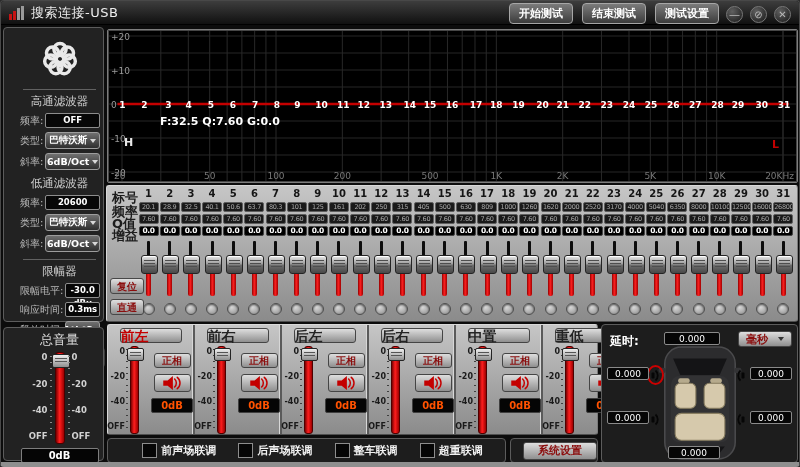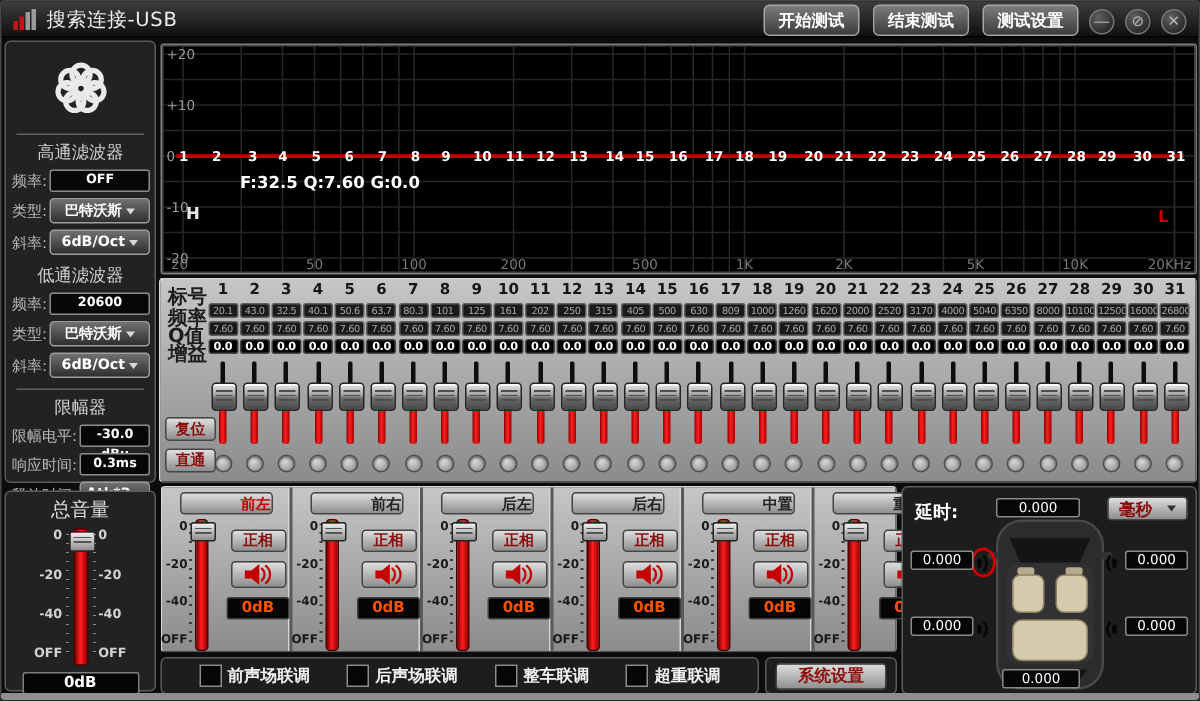--- a/index.html
+++ b/index.html
@@ -11,21 +11,21 @@
   #app-icon{width:16px;height:14px;display:flex;align-items:flex-end;gap:1px;}
   #app-icon i{display:block;width:3px;background:#9a9a9a;}
   #app-icon i.r{background:#c41414;}
   #win-title{color:#ededed;font-size:13px;margin-left:6px;letter-spacing:.5px;}
   #tb-spacer{flex:1;}
   .tbtn{background:linear-gradient(#7b7b7b,#3c3c3c);border:1px solid #a6a6a6;border-radius:4px;color:#fff;
         font-size:11px;font-weight:bold;padding:2px 9px;margin-left:9px;font-family:inherit;}
   .wctl{width:17px;height:17px;border-radius:50%;background:radial-gradient(circle at 35% 30%,#606060,#181818);
         border:1px solid #787878;color:#b8b8b8;font-size:10px;line-height:15px;text-align:center;margin-left:7px;padding:0;}
   
-  .dark-panel{position:absolute;background:#222;border:1px solid #5c5c5c;border-radius:4px;box-sizing:border-box;}
+  .dark-panel{position:absolute;background:#222;border:1px solid #5c5c5c;border-radius:4px;box-sizing:border-box;padding-left:12px;}
   .gray-panel{position:absolute;background:linear-gradient(#c6c6c6,#8b8b8b);border:1px solid #d9d9d9;
               border-bottom-color:#4f4f4f;border-right-color:#7a7a7a;border-radius:3px;box-sizing:border-box;}
   
   #sidebar{left:2px;top:26px;width:101px;height:295px;padding-top:3px;}
   #logo{display:block;margin:2px auto 0;}
   .sdivider{height:1px;background:#616161;margin:4px 7px;}
   .stitle{color:#cfcfcf;font-size:11.5px;text-align:center;margin:3px 0 1px;}
   .srow{display:flex;align-items:center;margin:4px 3px 0 4px;}
   .slabel{color:#b9b9b9;font-size:10px;white-space:nowrap;}
   .sval{flex:1;height:13px;background:#070707;border:1px solid #8d8d8d;border-radius:2px;color:#fff;
@@ -76,21 +76,21 @@
       background:linear-gradient(#efefef,#8f8f8f);border:1px solid #242424;}
   .mknob::after{content:'';position:absolute;left:2px;right:2px;top:3px;height:5px;
       background:repeating-linear-gradient(#555 0 1px,transparent 1px 3px);}
   .mdb{width:76px;height:13px;margin:6px auto 0;background:#050505;border:1px solid #7d7d7d;border-radius:2px;
       color:#fff;font-size:10px;font-weight:bold;text-align:center;line-height:13px;}
   
   #chpanel{left:106px;top:323px;width:491px;height:111px;display:flex;}
   .channel{flex:1;position:relative;border-right:2px solid #5a5a5a;box-shadow:inset -1px 0 0 #d7d7d7;}
   .channel:last-child{border-right:none;box-shadow:none;}
   .ch-title{margin:3px auto 0;width:62px;height:15px;background:linear-gradient(#dedede,#8f8f8f);border:1px solid #454545;
-      border-radius:3px;font-size:10px;font-weight:bold;color:#242424;text-align:right;line-height:15px;box-sizing:border-box;}
+      border-radius:3px;font-size:14px;font-weight:bold;color:#242424;text-align:left;line-height:15px;box-sizing:border-box;}
   .ch-title.active{color:#c40000;}
   .ch-body{display:flex;padding-top:1px;}
   .vslider{width:43px;display:flex;padding-top:2px;}
   .vscale{position:relative;width:20px;height:86px;}
   .vscale::after{content:'';position:absolute;right:0;top:4%;bottom:4%;width:2px;
       background:repeating-linear-gradient(to bottom,#3e3e3e 0 1px,transparent 1px 6px);}
   .vlab{position:absolute;right:3px;font-size:8px;font-weight:bold;color:#1a1a1a;transform:translateY(-50%);}
   .vtrack{position:relative;width:7px;height:86px;margin-left:2px;border:1px solid #4d0000;border-radius:3px;
       background:linear-gradient(to right,#7c0000,#ff1e1e 45%,#9d0000);}
   .vknob{position:absolute;left:50%;top:1px;width:15px;height:11px;margin-left:-7.5px;border-radius:2px;
@@ -324,21 +324,21 @@
           <div class="cell cg">0.0</div>
           <div class="fader">
             <i class="ft"></i>
             <i class="fr"></i>
             <i class="fk"></i>
           </div>
           <div class="radio"></div>
         </div>
         <div class="eq-col">
           <div class="bn">2</div>
-          <div class="cell">43.0</div>
+          <div class="cell">28.9</div>
           <div class="cell">7.60</div>
           <div class="cell cg">0.0</div>
           <div class="fader">
             <i class="ft"></i>
             <i class="fr"></i>
             <i class="fk"></i>
           </div>
           <div class="radio"></div>
         </div>
         <div class="eq-col">

